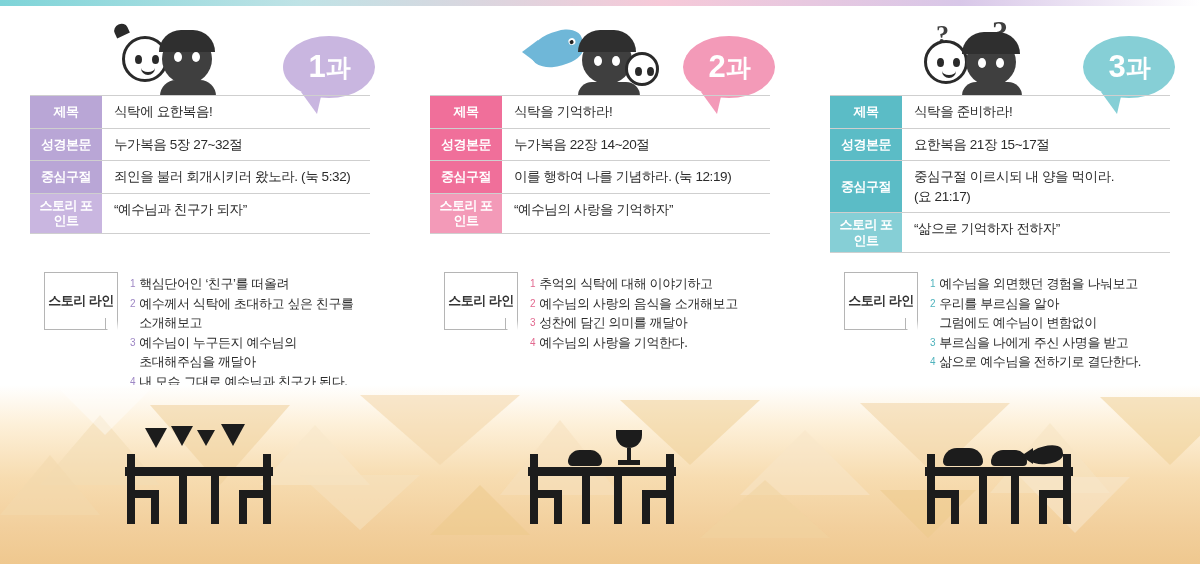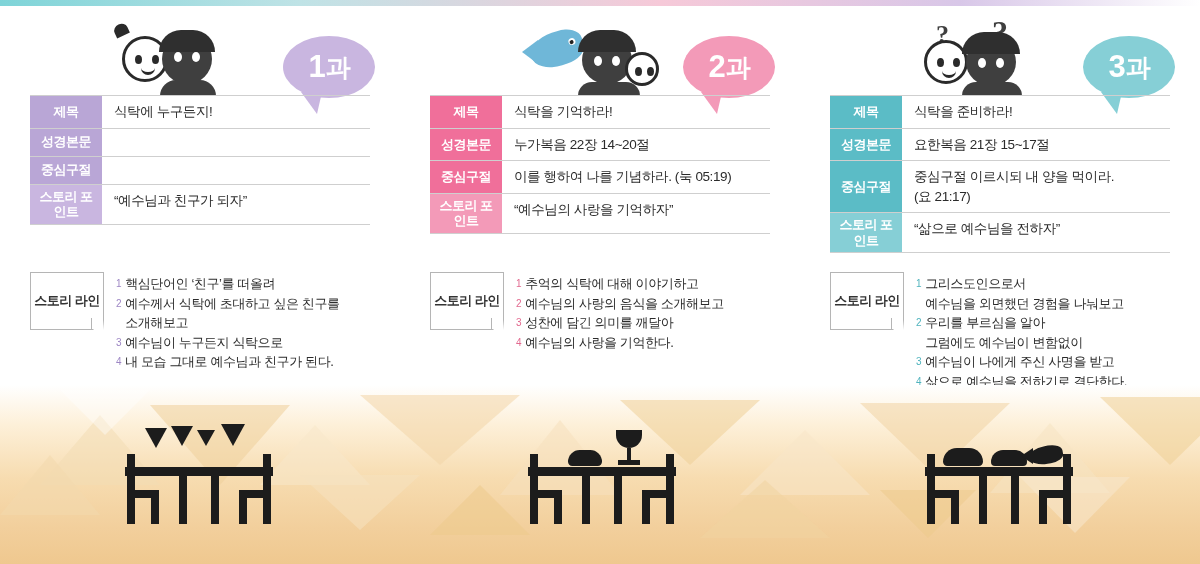--- a/index.html
+++ b/index.html
@@ -76,20 +76,21 @@
   .c-3 .lbl { background:#5bbcc6; }
   .c-3 .lbl.alt { background:#86cfd6; }
 
   
   .story { position:absolute; left:30px; top:272px; width:350px; display:flex; gap:12px; }
   .story-tag {
     width:74px; height:58px; flex:0 0 74px; border:1px solid #b5b5b5; background:#ffffff;
     display:flex; align-items:center; justify-content:center; text-align:center;
     font-size:13px; font-weight:bold; color:#333; line-height:1.25; letter-spacing:-0.5px;
     position:relative;
+    margin-left:14px;
   }
   .story-tag:after {
     content:""; position:absolute; right:-1px; bottom:-1px;
     border-left:10px solid transparent; border-bottom:10px solid #ffffff;
     border-right:1px solid transparent;
   }
   .story-tag:before {
     content:""; position:absolute; right:0px; bottom:0px; width:11px; height:11px;
     background:linear-gradient(to bottom left,#ffffff 50%, transparent 50%);
     border-left:1px solid #b5b5b5; border-top:0;
@@ -136,28 +137,30 @@
   </div>
 
   <div class="badge b1">
     <span class="num">1</span>
       <span class="word">과</span>
   </div>
 
   <div class="tbl">
     <div class="row">
       <div class="lbl">제목</div>
-      <div class="val">식탁에 누구든지!</div>
+      <div class="val">식탁에 요한복음!</div>
     </div>
     <div class="row">
       <div class="lbl">성경본문</div>
+      <div class="val">누가복음 5장 27~32절</div>
     </div>
     <div class="row">
       <div class="lbl">중심구절</div>
       <div class="val">
+        <span class="small">죄인을 불러 회개시키러 왔노라. (눅 5:32)</span>
       </div>
     </div>
     <div class="row">
       <div class="lbl alt">스토리 포인트</div>
       <div class="val">“예수님과 친구가 되자”</div>
     </div>
   </div>
 
   <div class="story">
     <div class="story-tag">스토리 라인</div>
@@ -171,21 +174,22 @@
       <div class="sl-item">
         <span class="sl-num">2</span>
         <span class="sl-text">
           <span class="ln">예수께서 식탁에 초대하고 싶은 친구를</span>
           <span class="ln">소개해보고</span>
         </span>
       </div>
       <div class="sl-item">
         <span class="sl-num">3</span>
         <span class="sl-text">
-          <span class="ln">예수님이 누구든지 식탁으로</span>
+          <span class="ln">예수님이 누구든지 예수님의</span>
+          <span class="ln">초대해주심을 깨달아</span>
         </span>
       </div>
       <div class="sl-item">
         <span class="sl-num">4</span>
         <span class="sl-text">
             <span class="ln">내 모습 그대로 예수님과 친구가 된다.</span>
           </span>
       </div>
     </div>
   </div>
@@ -221,21 +225,21 @@
       <div class="lbl">제목</div>
       <div class="val">식탁을 기억하라!</div>
     </div>
     <div class="row">
       <div class="lbl">성경본문</div>
       <div class="val">누가복음 22장 14~20절</div>
     </div>
     <div class="row">
       <div class="lbl">중심구절</div>
       <div class="val">
-        <span class="small">이를 행하여 나를 기념하라. (눅 05:19)</span>
+        <span class="small">이를 행하여 나를 기념하라. (눅 12:19)</span>
       </div>
     </div>
     <div class="row">
       <div class="lbl alt">스토리 포인트</div>
       <div class="val">“예수님의 사랑을 기억하자”</div>
     </div>
   </div>
 
   <div class="story">
     <div class="story-tag">스토리 라인</div>
@@ -302,45 +306,44 @@
     </div>
     <div class="row">
       <div class="lbl">중심구절</div>
       <div class="val">
         <span class="small">중심구절 이르시되 내 양을 먹이라.</span>
         <span class="small">(요 21:17)</span>
       </div>
     </div>
     <div class="row">
       <div class="lbl alt">스토리 포인트</div>
-      <div class="val">“삶으로 예수님을 전하자”</div>
+      <div class="val">“삶으로 기억하자 전하자”</div>
     </div>
   </div>
 
   <div class="story">
     <div class="story-tag">스토리 라인</div>
     <div class="story-list">
       <div class="sl-item">
         <span class="sl-num">1</span>
         <span class="sl-text">
-          <span class="ln">그리스도인으로서</span>
           <span class="ln">예수님을 외면했던 경험을 나눠보고</span>
         </span>
       </div>
       <div class="sl-item">
         <span class="sl-num">2</span>
         <span class="sl-text">
           <span class="ln">우리를 부르심을 알아</span>
           <span class="ln">그럼에도 예수님이 변함없이</span>
         </span>
       </div>
       <div class="sl-item">
         <span class="sl-num">3</span>
         <span class="sl-text">
-            <span class="ln">예수님이 나에게 주신 사명을 받고</span>
+            <span class="ln">부르심을 나에게 주신 사명을 받고</span>
           </span>
       </div>
       <div class="sl-item">
         <span class="sl-num">4</span>
         <span class="sl-text">
             <span class="ln">삶으로 예수님을 전하기로 결단한다.</span>
           </span>
       </div>
     </div>
   </div>

